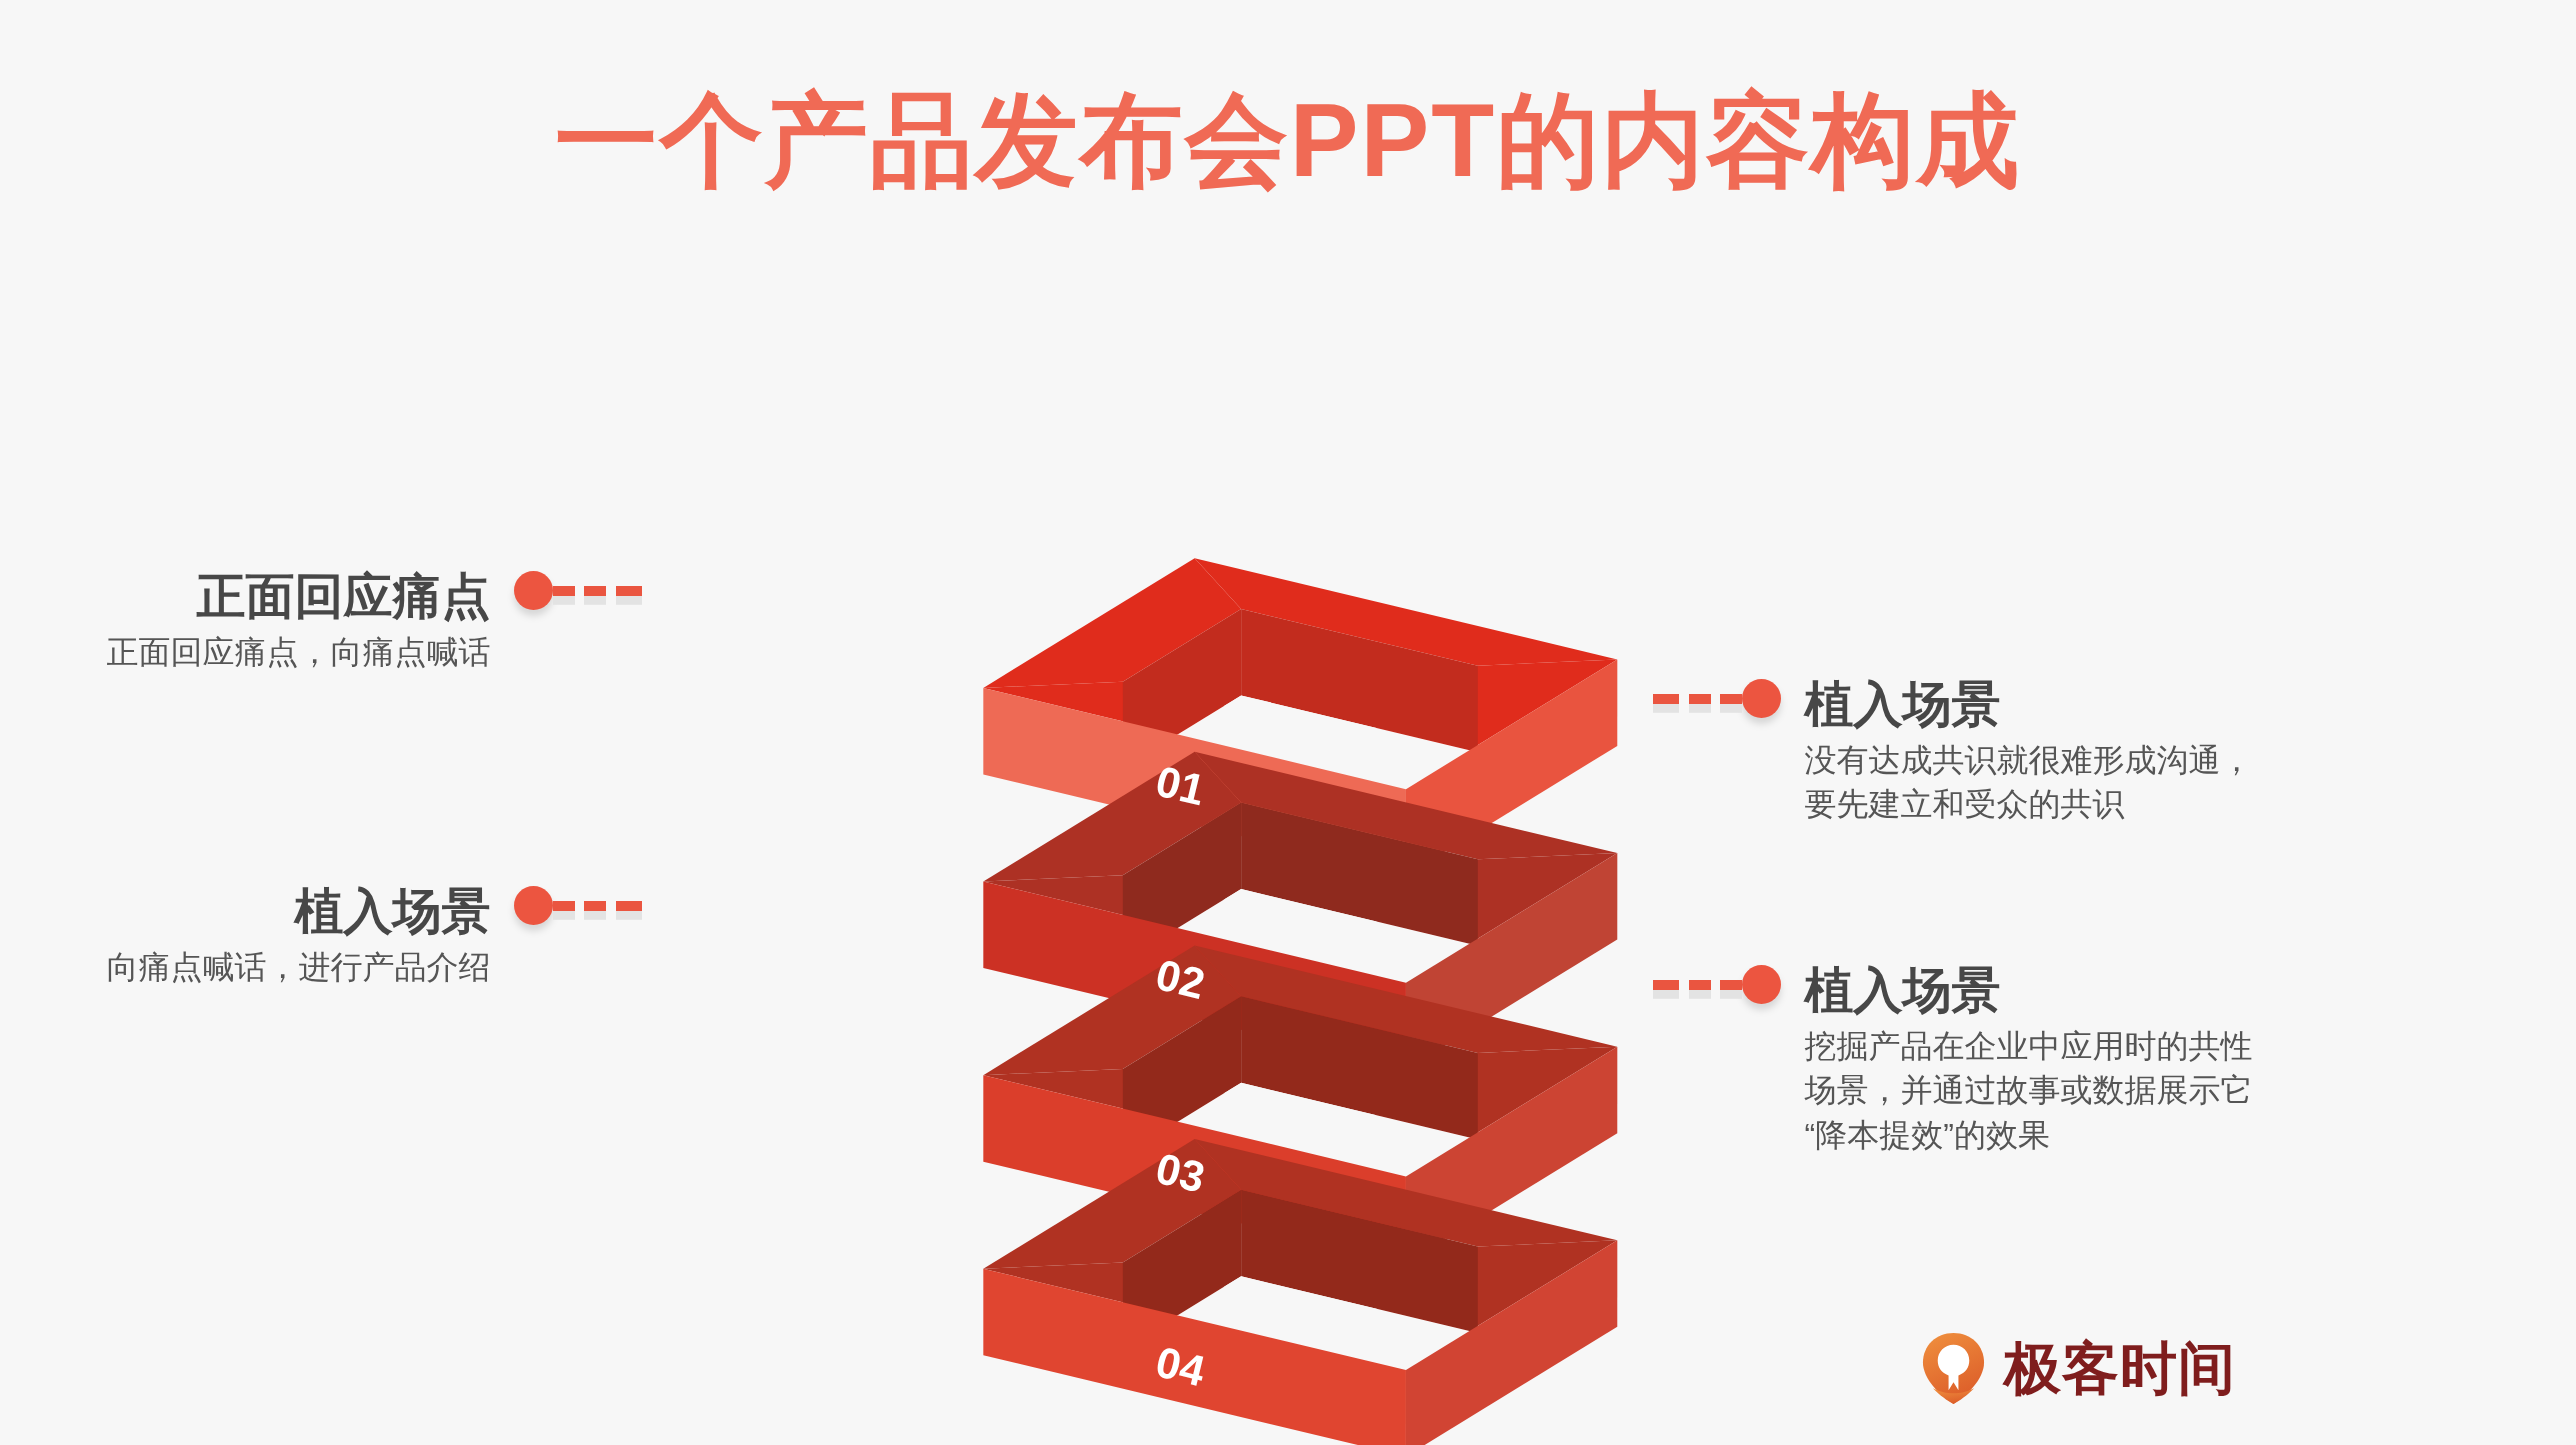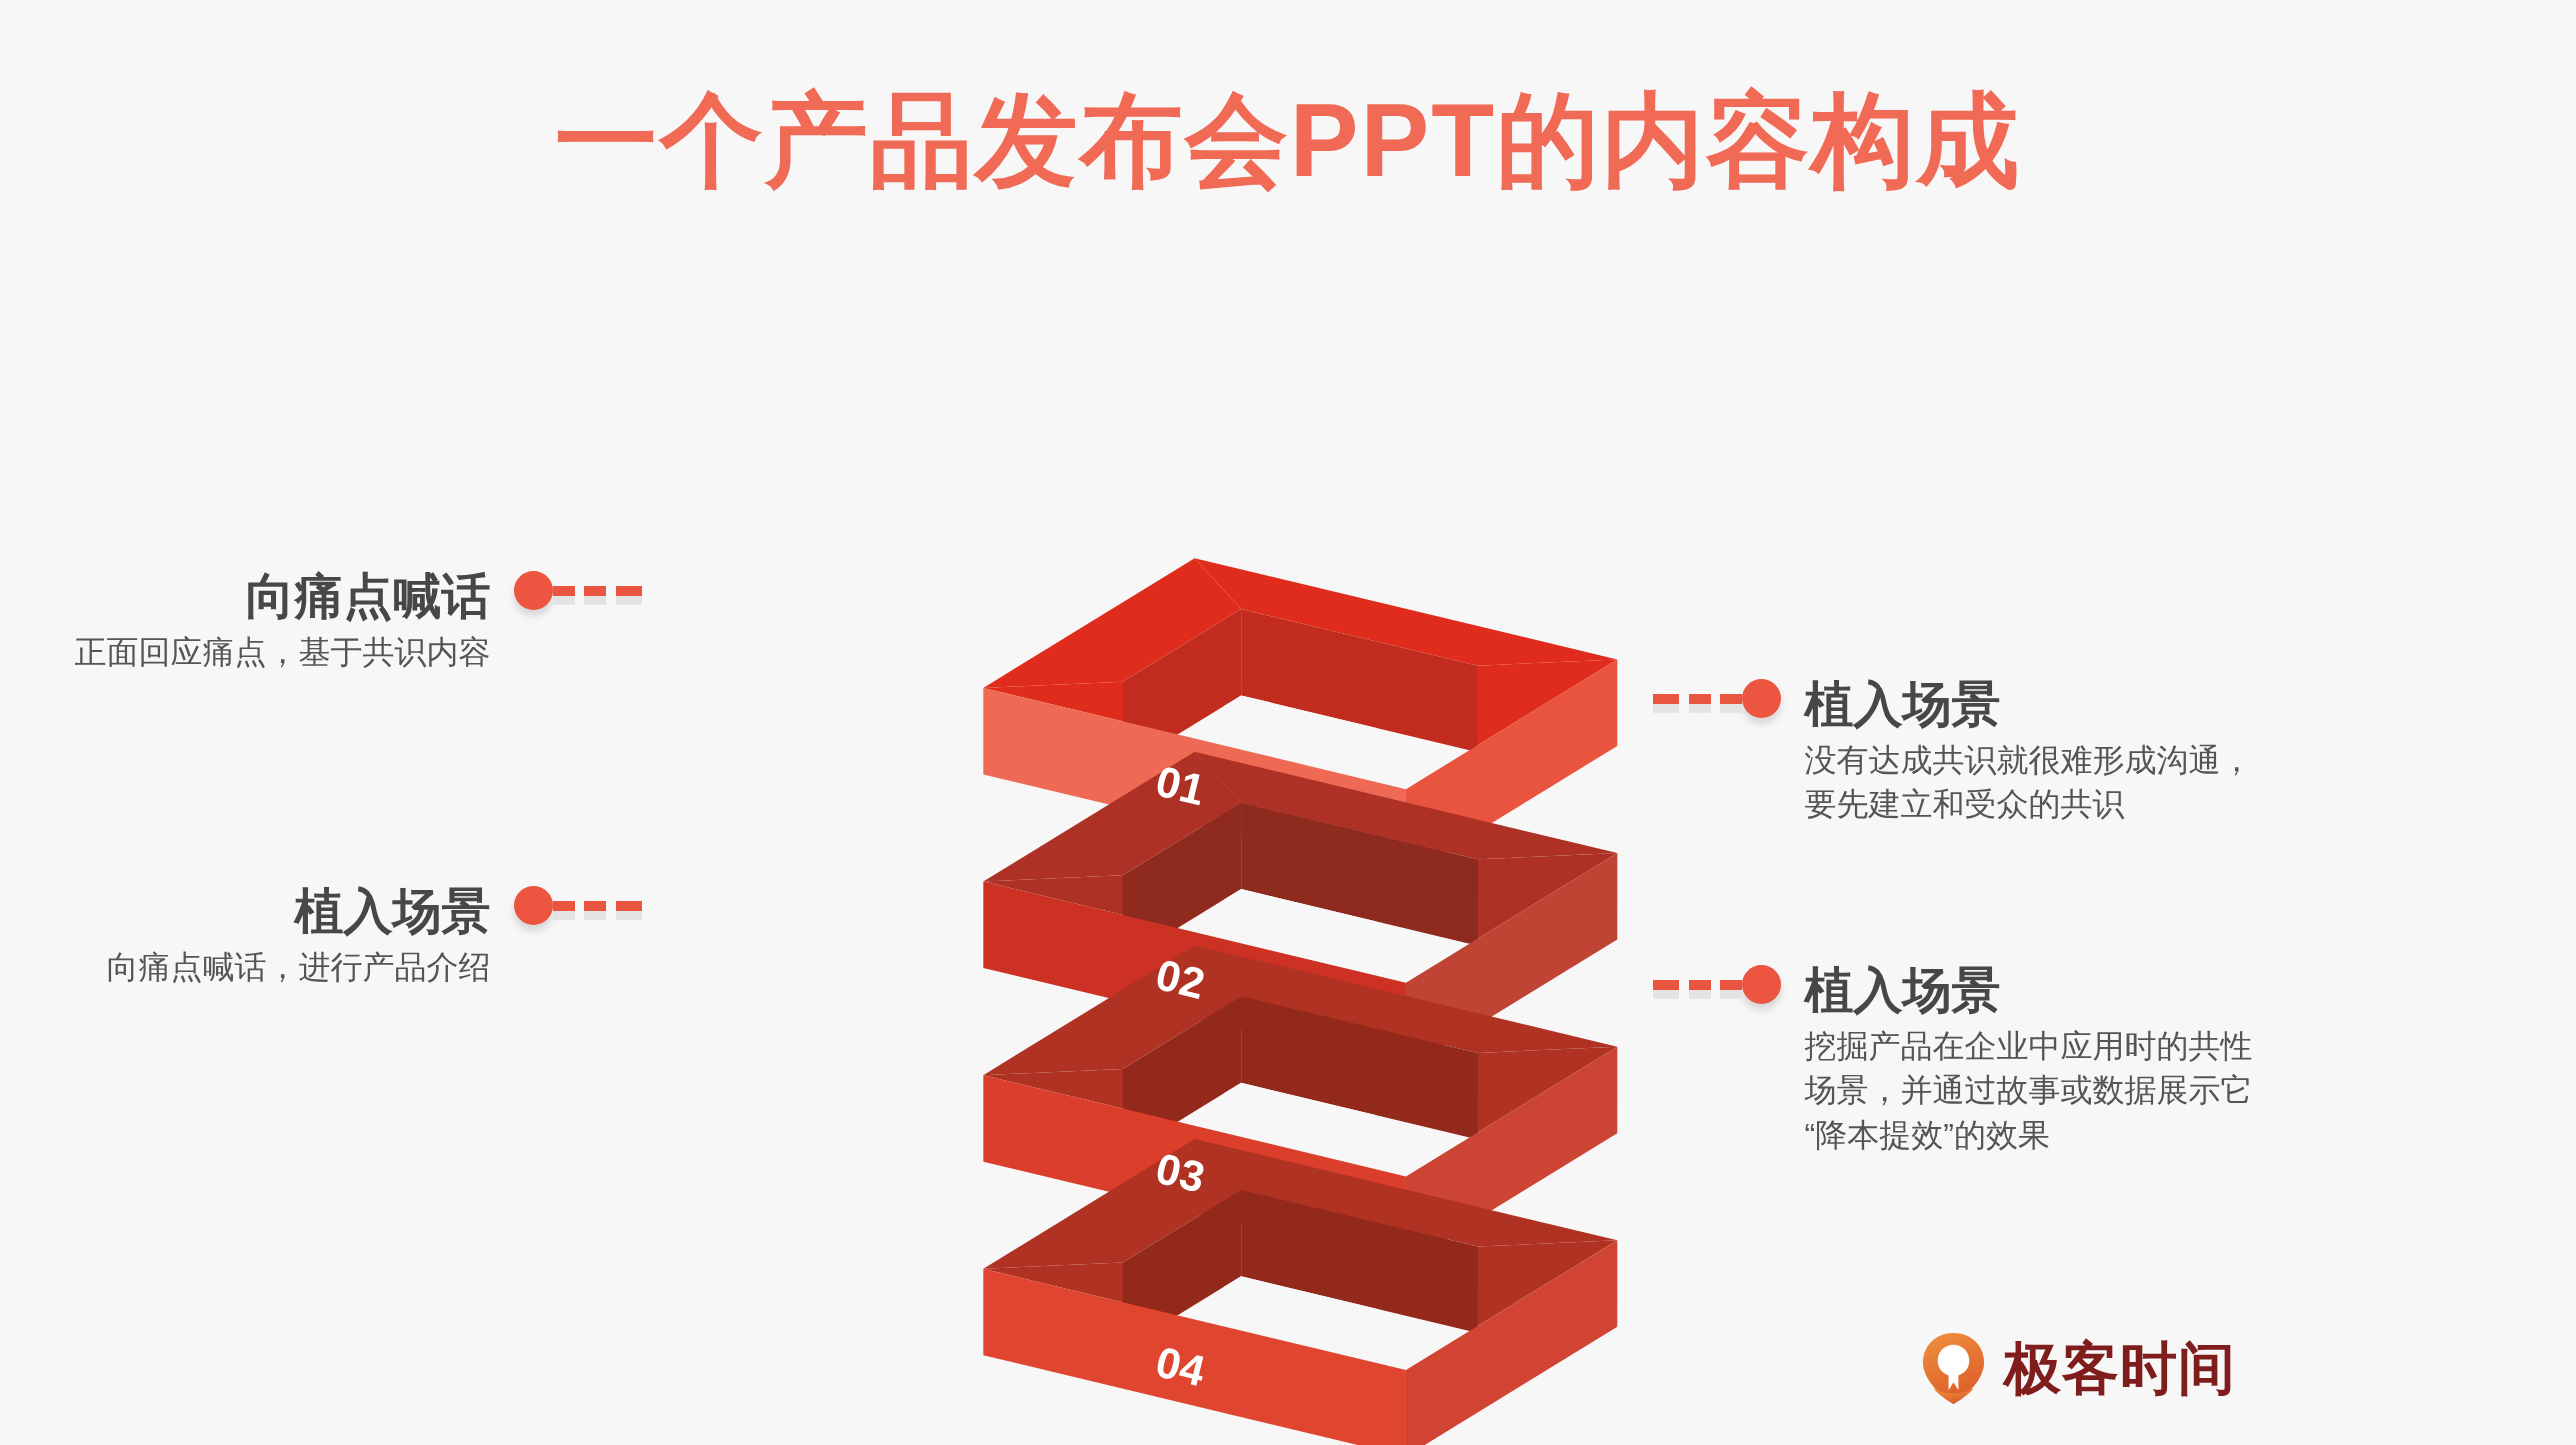--- a/index.html
+++ b/index.html
@@ -149,22 +149,22 @@
           <text x="237" y="414.06" class="num" text-anchor="middle" transform="rotate(13.5 237 414.06)">01</text>
           <text x="237" y="611.06" class="num" text-anchor="middle" transform="rotate(13.5 237 611.06)">02</text>
           <text x="237" y="808.06" class="num" text-anchor="middle" transform="rotate(13.5 237 808.06)">03</text>
           <text x="237" y="1005.06" class="num" text-anchor="middle" transform="rotate(13.5 237 1005.06)">04</text>
         </g>
     </svg>
   </div>
 
   <div class="callout left" id="c1">
     <div class="texts">
-      <div class="head">向痛点喊话</div>
-      <div class="desc">正面回应痛点，基于共识内容</div>
+      <div class="head">正面回应痛点</div>
+      <div class="desc">正面回应痛点，向痛点喊话</div>
     </div>
     <div class="conn">
       <span class="dot" style="background: rgb(236, 85, 64);"></span>
       <span class="dashes">
           <i style="background: rgb(234, 85, 64); box-shadow: rgb(227, 227, 227) 0px 8.8px 0px 0px;"></i>
           <i style="background: rgb(234, 85, 64); box-shadow: rgb(227, 227, 227) 0px 8.8px 0px 0px;"></i>
           <i style="background: rgb(234, 85, 64); box-shadow: rgb(227, 227, 227) 0px 8.8px 0px 0px;"></i>
         </span>
     </div>
   </div>

